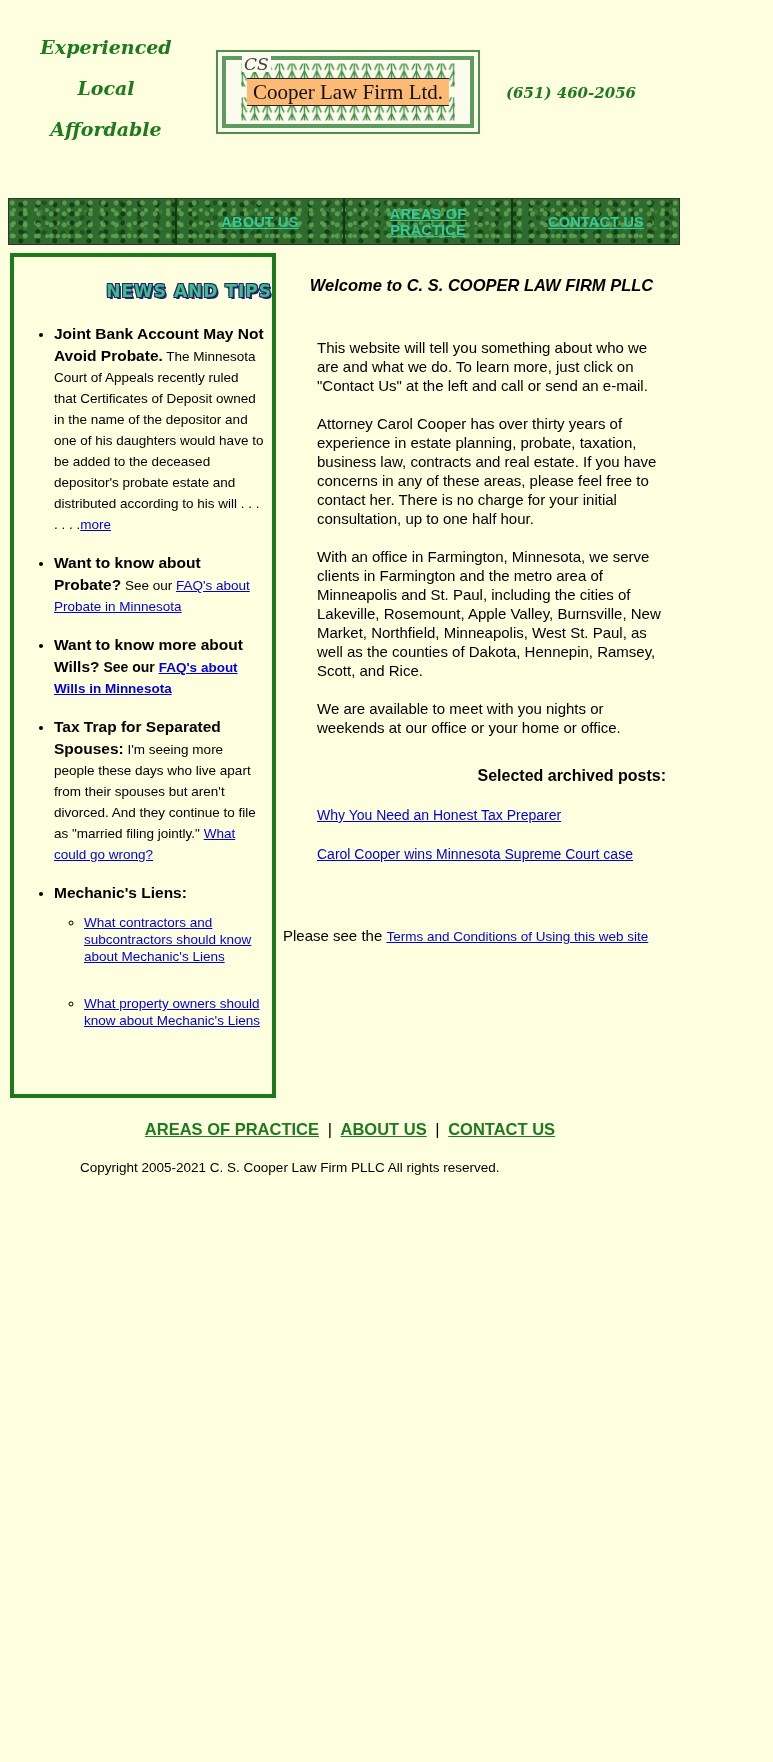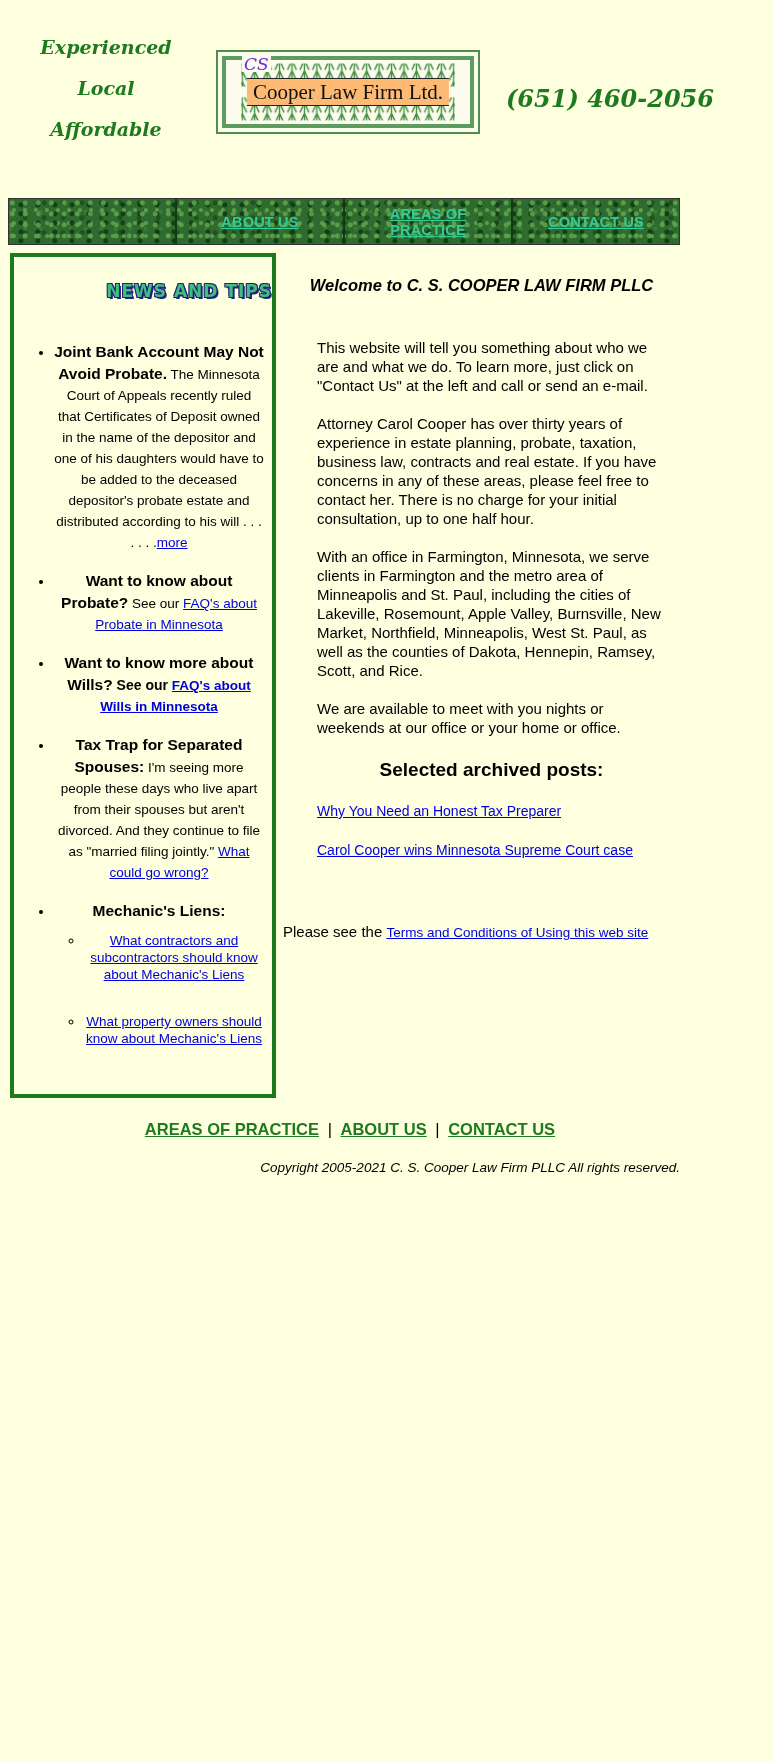--- a/index.html
+++ b/index.html
@@ -29,26 +29,26 @@
   .logo-text {
     position:absolute; left:50%; top:50%; transform:translate(-50%,-50%);
     background:#fdba74; padding:0 6px; white-space:nowrap;
     font-family:"Liberation Serif", serif; font-size:21px; color:#111;
     border-top:1.5px solid #222; border-bottom:1.5px solid #222;
     line-height:26px;
   }
   .logo-monogram {
     position:absolute; left:16px; top:-4px;
     font-family:"DejaVu Serif", serif; font-style:italic; font-size:17px;
-    color:#6d28d9; background:#FCFCEE; padding:0 2px; line-height:16px;
+    color:#404040; background:#FCFCEE; padding:0 2px; line-height:16px;
   }
   .phone {
     position:absolute; left:506px; top:84px; width:170px;
     font-family:"DejaVu Serif", serif; font-style:italic; font-weight:bold;
-    font-size:24px; color:#1E7A1E; white-space:nowrap;
+    font-size:15px; color:#1E7A1E; white-space:nowrap;
   }
 
   
   .navbar {
     position:absolute; left:8px; top:198px; width:672px; height:47px;
     display:flex;
     border:1px solid #333;
     background-color:#2E6B2E;
     background-image:
       radial-gradient(circle at 25% 35%, rgba(95,165,75,.85) 0 2px, transparent 3px),
@@ -74,21 +74,21 @@
     border:4px solid #1B7A1B; background:#FEFFDE;
   }
   .sidebar-title {
     margin-top:24px; text-align:right;
     font-family:"DejaVu Sans", sans-serif; font-weight:bold; font-size:17px;
     letter-spacing:1px; color:#3FBF7F;
     text-shadow:-1px -1px 0 #22227A, 1px -1px 0 #22227A, -1px 1px 0 #22227A,
                  1px 1px 0 #22227A, 2px 2px 0 #22227A;
   }
   ul.news-list {
-    list-style:disc; margin:40px 0 0 0; padding:0 8px 0 40px;text-align:center;
+    list-style:disc; margin:22px 0 0 0; padding:0 8px 0 40px;
   }
   ul.news-list > li { margin-bottom:17px; font-size:13.5px; line-height:21px; }
   .lead { font-weight:bold; font-size:15.5px; line-height:21px; }
   .news-link { color:#0000DD; text-decoration:underline; }
   .bold-run { font-weight:bold; font-size:14px; }
   .bold-link { font-weight:bold; }
   ul.sub-list { list-style:circle; margin:10px 0 0 0; padding-left:30px; }
   ul.sub-list > li { margin-bottom:30px; font-size:13.5px; line-height:17px; }
 
   
@@ -98,40 +98,40 @@
   .main-title {
     margin-top:30px; text-align:center;
     font-weight:bold; font-style:italic; font-size:16.5px; color:#000;
   }
   .main p.body-para {
     margin:19px 0 0 34px; padding-right:14px;
     font-size:15px; line-height:19px;
   }
   .main p.body-para:first-of-type { margin-top:43px; }
   .archived-title {
-    margin:22px 14px 0 34px; text-align:center;
-    font-weight:bold; font-size:19px;
+    margin:30px 14px 0 34px; text-align:right;
+    font-weight:bold; font-size:16px;
   }
   .archived-link {
     display:inline-block; margin:22px 0 0 34px;
     font-size:14px; color:#0000DD; text-decoration:underline;
   }
   .terms-line { margin:64px 0 0 0; font-size:15px; }
   .terms-link { font-size:13.5px; color:#0000DD; text-decoration:underline; }
 
   
   .footer-links {
     position:absolute; left:0; top:1120px; width:680px; text-align:center;
     font-size:16.5px; font-weight:bold;padding-left:20px;
   }
   .footer-link { color:#1E7A1E; text-decoration:underline; margin:0 4px; }
   .footer-sep { color:#000; font-weight:normal; }
   .copyright {
-    position:absolute; right:93px; top:1160px; width:600px; text-align:right;
-    font-size:13.5px; color:#000;font-style:italic;
+    position:absolute; right:93px; top:1160px; width:600px; text-align:left;
+    font-size:13.5px; color:#000;
   }
 </style>
 </head>
 <body>
 
 <div class="taglines">
   <div>Experienced</div>
   <div>Local</div>
   <div>Affordable</div>
 </div>

